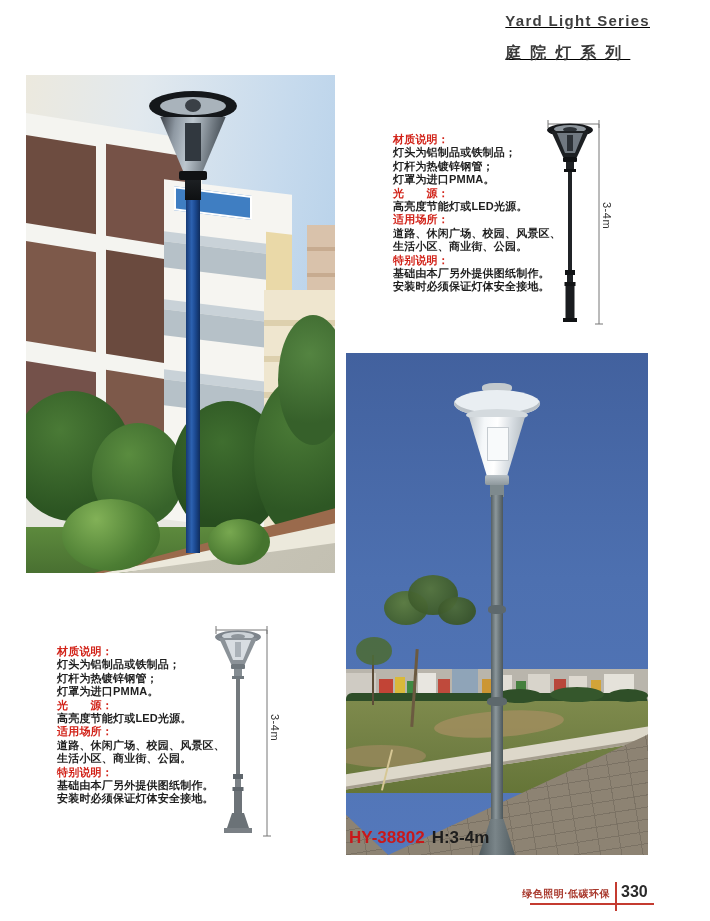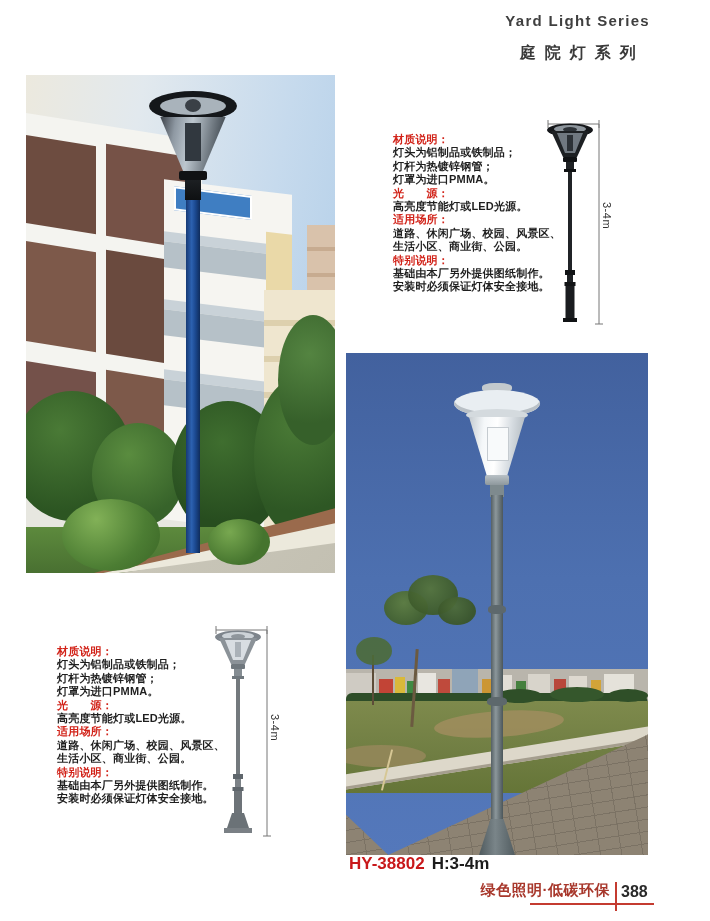--- a/index.html
+++ b/index.html
@@ -1,21 +1,21 @@
 <!DOCTYPE html>
 <html><head>
 <meta charset="utf-8">
 <style>
   html,body{margin:0;padding:0;background:#888;}
   .page{position:relative;width:710px;height:921px;background:#ffffff;margin:0 auto;
         font-family:"Liberation Sans","DejaVu Sans",sans-serif;overflow:hidden;}
   .abs{position:absolute;}
 
   
-  .header{position:absolute;top:12px;right:60px;text-align:center;}
+  .header{position:absolute;top:12px;right:60px;text-align:left;text-decoration:underline;}
   .title-en{font-size:15px;font-weight:bold;color:#3f3f3f;letter-spacing:1.3px;}
   .title-cn{font-size:16px;font-weight:bold;color:#3a3a3a;letter-spacing:9px;margin-right:-9px;margin-top:14px;}
 
   
   .spec{position:absolute;width:180px;font-size:11px;line-height:13.4px;font-weight:bold;
         color:#1f1f1f;letter-spacing:.2px;white-space:nowrap;}
   .spec-h{color:#d2241a;}
 
   
   .caption{position:absolute;font-size:17px;font-weight:bold;white-space:nowrap;}
@@ -24,21 +24,21 @@
 
   
   .dim-label{position:absolute;writing-mode:vertical-rl;font-size:11px;color:#333;letter-spacing:.5px;}
 
   
   .photo{position:absolute;overflow:hidden;}
   .blob{position:absolute;border-radius:50%;}
 
   
   .footer{position:absolute;left:530px;top:881px;width:124px;height:34px;}
-  .footer .slogan{position:absolute;right:44px;top:0;font-size:15px;font-weight:bold;
+  .footer .slogan{position:absolute;right:44px;top:6px;font-size:10px;font-weight:bold;
                   color:#a8382c;white-space:nowrap;letter-spacing:.5px;margin-left:6px;}
   .footer .vline{position:absolute;left:85px;top:1px;width:2px;height:29px;background:#c43b30;}
   .footer .pagenum{position:absolute;left:91px;top:2px;font-size:16px;font-weight:bold;color:#2a2a2a;}
   .footer .hline{position:absolute;left:0;top:22px;width:124px;height:2px;background:#c43b30;}
 
   svg.drawing{position:absolute;}
 </style>
 </head>
 <body>
 
@@ -251,24 +251,24 @@
     <div class="abs" style="left:145px;top:142px;width:12px;height:360px;background:linear-gradient(90deg,#556064,#8c979b 40%,#6b767a 70%,#4c575b);"></div>
     <div class="abs" style="left:142px;top:252px;width:18px;height:9px;border-radius:40%;background:#5d686c;"></div>
     <div class="abs" style="left:143px;top:258px;width:16px;height:88px;background:linear-gradient(90deg,#4f5a5e,#828d91 40%,#616c70 70%,#47525
 
 6);"></div>
     <div class="abs" style="left:141px;top:344px;width:20px;height:9px;border-radius:40%;background:#5d686c;"></div>
     <div class="abs" style="left:133px;top:466px;width:36px;height:36px;clip-path:polygon(32% 0,68% 0,100% 100%,0 100%);
          background:linear-gradient(90deg,#4f5a5e,#7a8589 45%,#525d61);"></div>
   </div>
 
-  <div class="caption" style="left:349px;top:854px;">
+  <div class="caption" style="left:349px;top:828px;">
     <span class="model">HY-38802</span><span class="hval">H:3-4m</span>
   </div>
 
   <div class="footer">
     <div class="slogan">绿色照明·低碳环保</div>
     <div class="vline"></div>
-    <div class="pagenum">388</div>
+    <div class="pagenum">330</div>
     <div class="hline"></div>
   </div>
 
 </div>
 
 </body></html>

